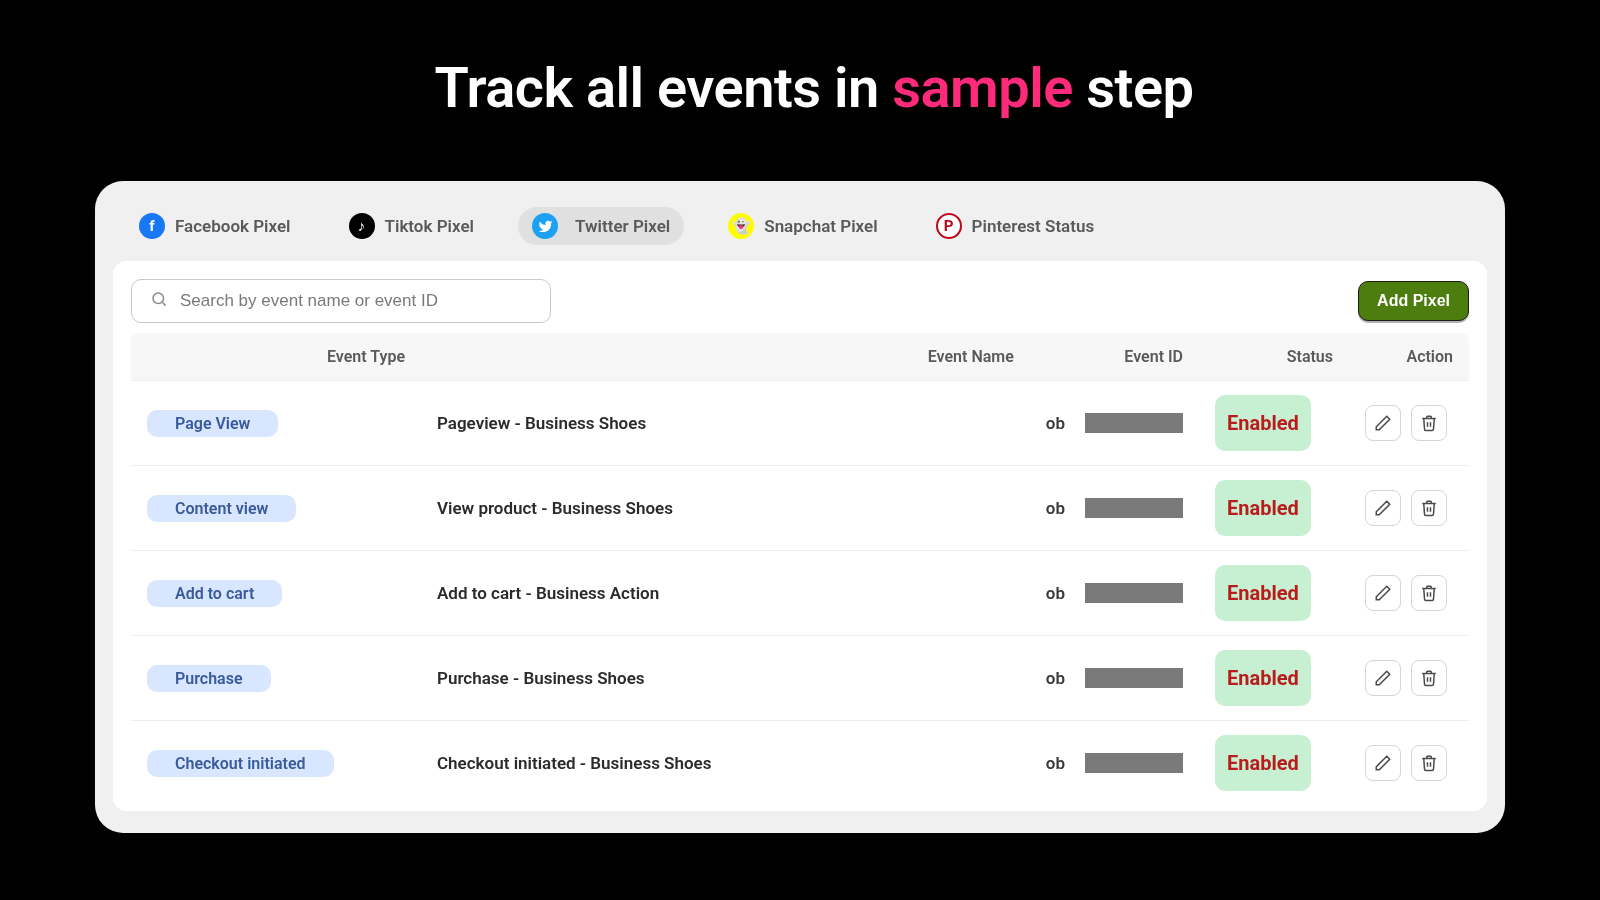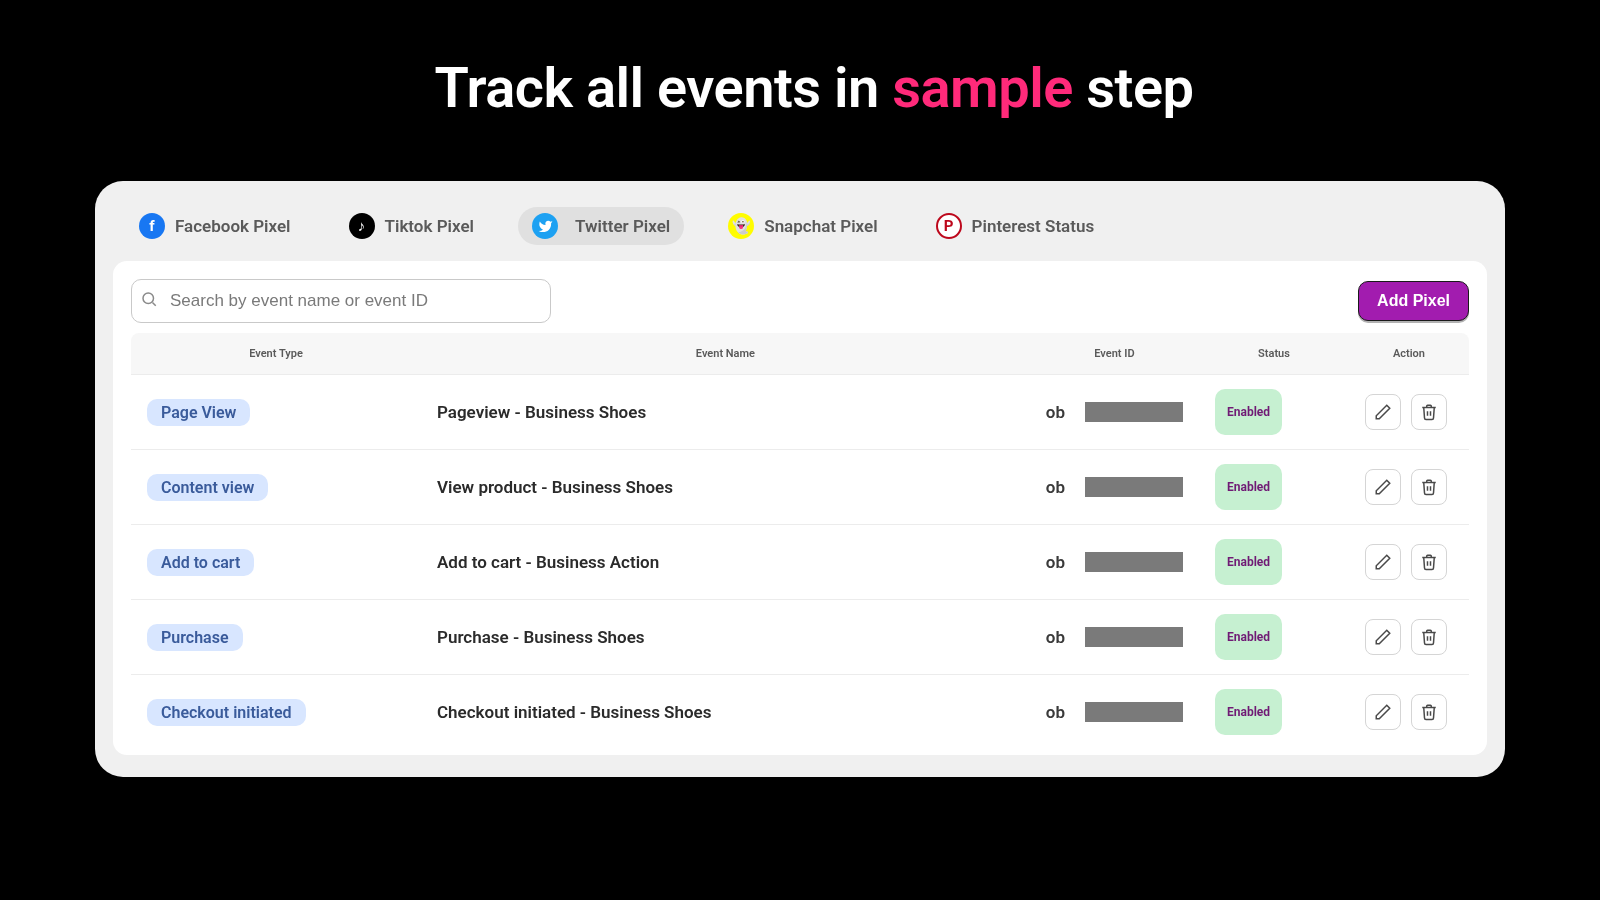--- a/index.html
+++ b/index.html
@@ -62,71 +62,71 @@
   }
   .topbar {
     display:flex; align-items:center; justify-content:space-between;
     margin-bottom: 10px;
   }
   .search {
     display:flex; align-items:center; gap:12px;
     width: 420px;
     border:1px solid #c9c9c9;
     border-radius: 10px;
-    padding: 10px 8px;
+    padding: 10px 18px;
     background:#fff;
   }
   .search input {
     border:none; outline:none; font-size:17px; width:100%; color:#333;
     background:transparent;
   }
   .search input::placeholder { color:#7a7a7a; }
   .add-btn {
-    background:#a21caf; color:#fff;
+    background:#4d7c0f; color:#fff;
     border:1px solid #1a1a1a;
     border-radius:10px;
     padding: 10px 18px;
     font-size:16px; font-weight:700;
     cursor:pointer;
     box-shadow: 0 2px 0 rgba(0,0,0,.3);
   }
   table { width:100%; border-collapse: collapse; }
   th {
-    text-align:center; font-size:11px; font-weight:600; color:#5a5a5a;
+    text-align:right; font-size:16px; font-weight:600; color:#5a5a5a;
     padding: 14px 16px 14px 16px;
     background:#f7f7f7;
   }
   th:first-child { border-top-left-radius:8px; }
   th:last-child  { border-top-right-radius:8px; }
   td {
     padding: 14px 16px;
     border-top:1px solid #ececec;
     font-size:17px; color:#2b2b2b; font-weight:600;
     vertical-align: middle;
   }
   .chip {
     display:inline-block;
     background:#d8e6ff;
     color:#3a5b9b;
     border-radius:10px;
-    padding:4px 14px;
+    padding:4px 28px;
     font-size:16px; font-weight:600;
   }
   .evid { display:flex; align-items:center; gap:20px; }
   .evid-prefix { color:#3a3a3a; }
   .evid-mask {
     width: 98px; height: 20px; background:#7a7a7a; display:inline-block;
   }
   .status-badge {
     display:inline-block;
     background:#c6f0d1;
-    color:#701a75;
+    color:#b91c1c;
     border-radius:10px;
     padding:16px 12px;
-    font-size:12px; font-weight:700;
+    font-size:20px; font-weight:700;
   }
   .actions { display:flex; gap:10px; }
   .icon-btn {
     width:36px; height:36px; border-radius:8px;
     border:1px solid #d5d5d5; background:#fff;
     display:flex; align-items:center; justify-content:center;
     cursor:pointer;
   }
   .icon-btn svg { width:18px; height:18px; stroke:#4a4a4a; fill:none; stroke-width:2; }
   .col-type   { width: 290px; }

